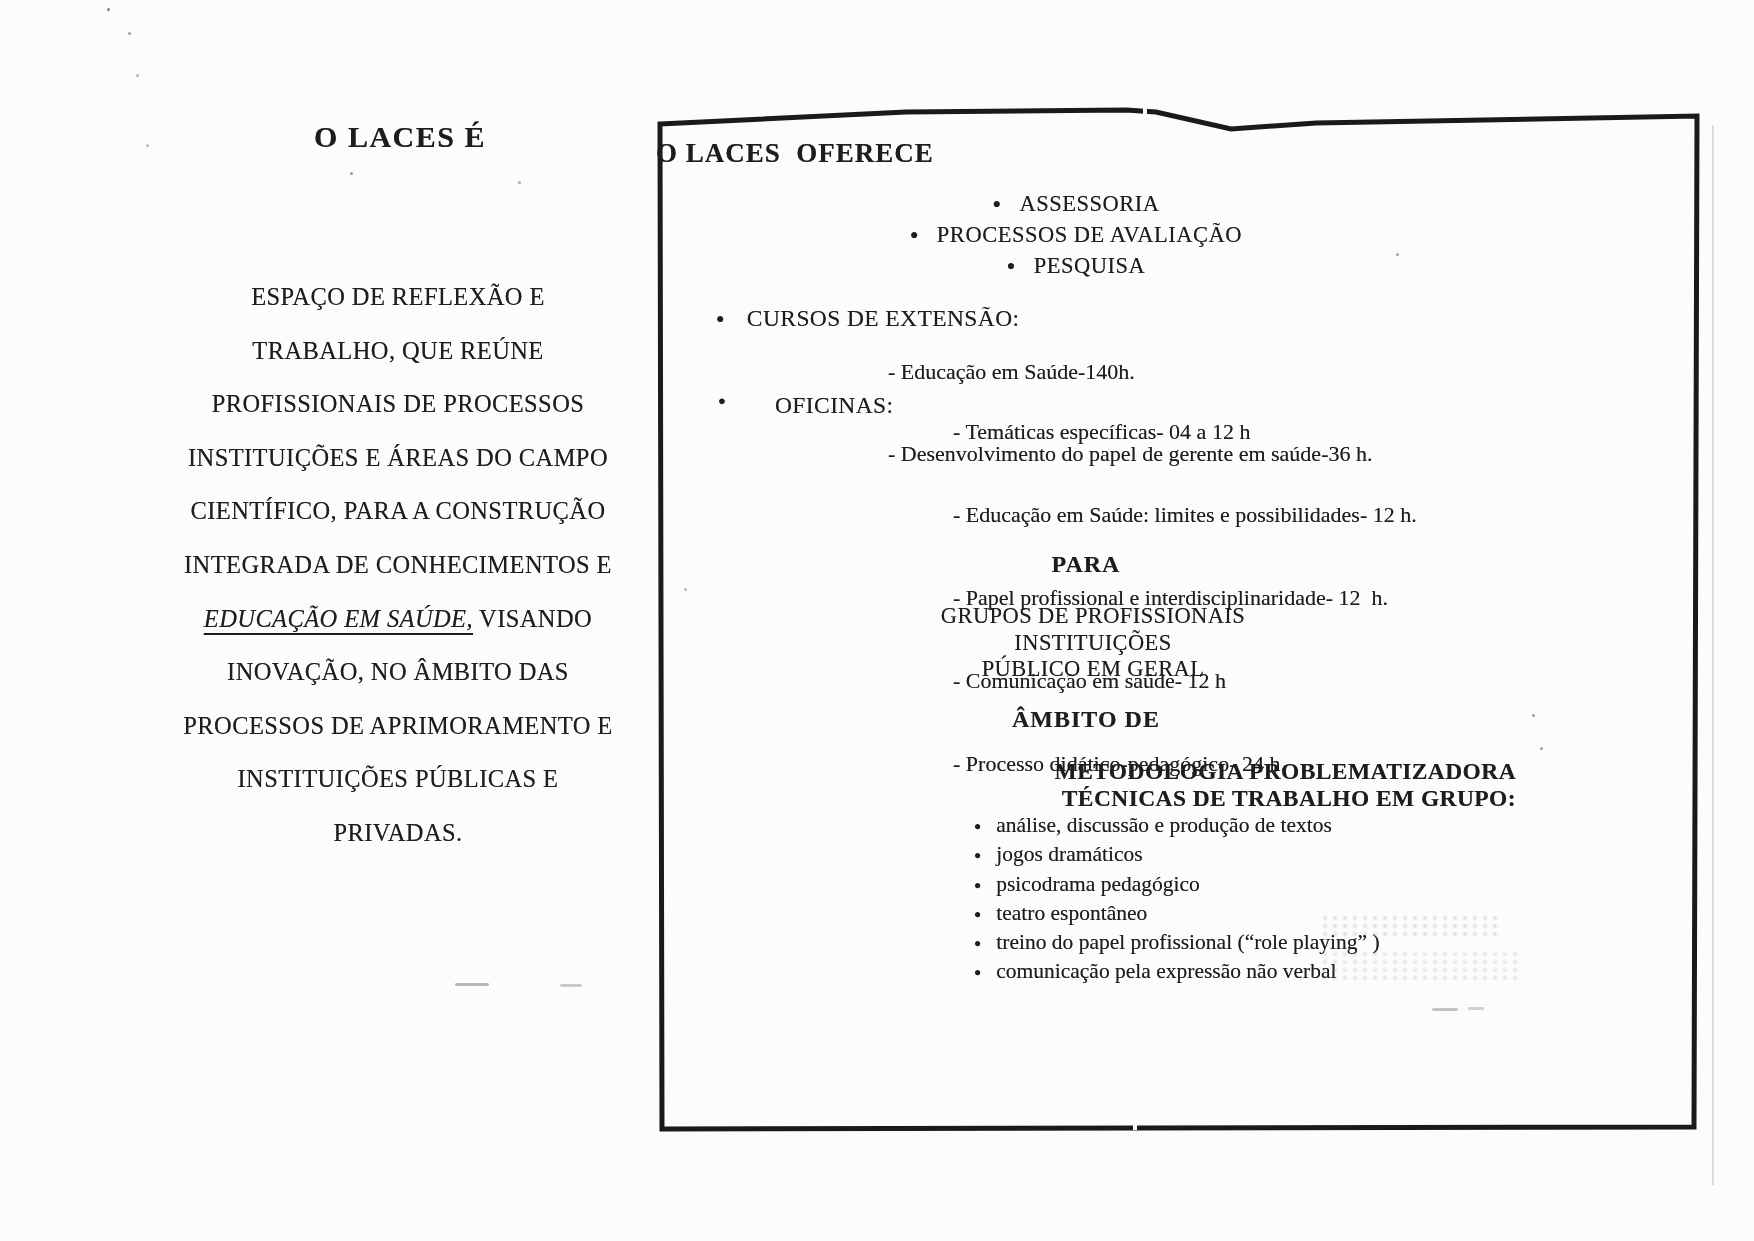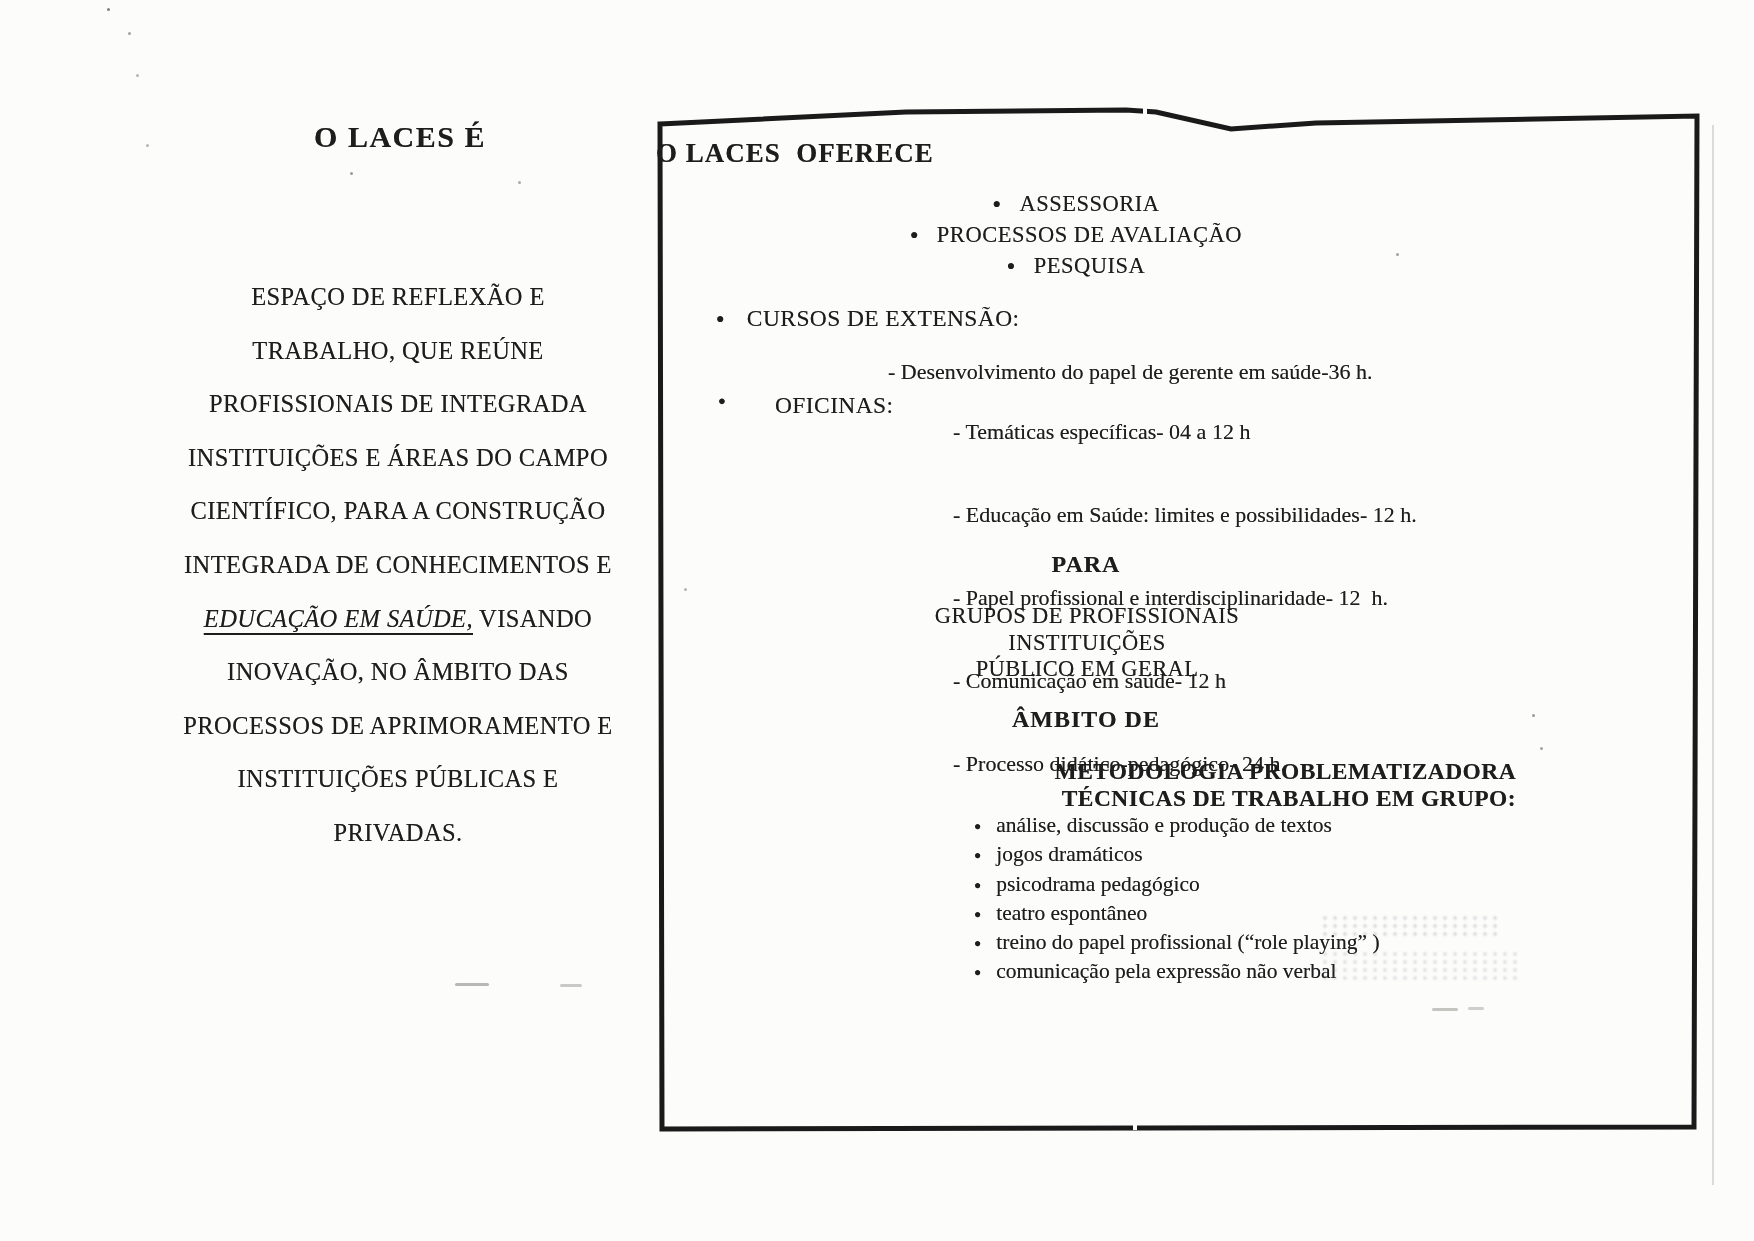--- a/index.html
+++ b/index.html
@@ -39,21 +39,21 @@
     font-size:23.5px;letter-spacing:.4px;}
   .cursos-items{position:absolute;left:199px;top:228px;font-size:22px;line-height:27.5px;}
   .dash-item{white-space:pre;}
 
   .oficinas-dot{position:absolute;left:62px;top:291px;font-size:13px;}
   .oficinas-label{position:absolute;left:119px;top:290px;font-size:23.5px;letter-spacing:.4px;}
   .oficinas-items{position:absolute;left:264px;top:288px;font-size:22px;line-height:27.7px;}
 
   .para-heading{position:absolute;left:0;top:449px;width:860px;text-align:center;
     font-size:24px;font-weight:bold;letter-spacing:1px;}
-  .para-items{position:absolute;left:1px;top:501px;width:860px;text-align:center;
+  .para-items{position:absolute;left:7px;top:501px;width:860px;text-align:center;
     font-size:22.5px;line-height:26.6px;letter-spacing:.4px;}
   .atraves-heading{position:absolute;left:0;top:604px;width:860px;text-align:center;
     font-size:24px;font-weight:bold;letter-spacing:1px;}
   .method-lines{position:absolute;left:0;top:656px;width:860px;text-align:right;
     font-size:23.5px;font-weight:bold;line-height:26.8px;letter-spacing:.4px;}
   .method-bullets{position:absolute;left:318px;top:710px;font-size:21.5px;line-height:26.3px;}
   .mb-row{display:flex;align-items:baseline;gap:15px;}
   .mb-row .bdot{font-size:12px;top:-2px;}
 
   
@@ -68,21 +68,21 @@
 </style>
 </head>
 <body>
 
 <div class="left-panel">
   <div class="left-title txt">O LACES É</div>
 </div>
 <div class="left-paragraph txt">
     <div class="pline"><span>ESPAÇO DE REFLEXÃO E</span></div>
     <div class="pline"><span>TRABALHO, QUE REÚNE</span></div>
-    <div class="pline"><span>PROFISSIONAIS DE INTEGRADA</span></div>
+    <div class="pline"><span>PROFISSIONAIS DE PROCESSOS</span></div>
     <div class="pline"><span>INSTITUIÇÕES E ÁREAS DO CAMPO</span></div>
     <div class="pline"><span>CIENTÍFICO, PARA A CONSTRUÇÃO</span></div>
     <div class="pline"><span>INTEGRADA DE CONHECIMENTOS E</span></div>
     <div class="pline"><span class="em">EDUCAÇÃO EM SAÚDE,</span><span> VISANDO</span></div>
     <div class="pline"><span>INOVAÇÃO, NO ÂMBITO DAS</span></div>
     <div class="pline"><span>PROCESSOS DE APRIMORAMENTO E</span></div>
     <div class="pline"><span>INSTITUIÇÕES PÚBLICAS E</span></div>
     <div class="pline"><span>PRIVADAS.</span></div>
   </div>
 
@@ -108,20 +108,23 @@
       <span class="bdot big">●</span>
       <span>PESQUISA</span>
     </div>
     </div>
 
   <div class="cursos-row txt">
     <span class="bdot big">●</span>
     <span>CURSOS DE EXTENSÃO:</span>
   </div>
   <div class="cursos-items txt">
+      <div class="dash-item">
+      <span>- Educação em Saúde-140h.</span>
+    </div>
       <div class="dash-item">
       <span>- Desenvolvimento do papel de gerente em saúde-36 h.</span>
     </div>
     </div>
 
   <span class="oficinas-dot txt">●</span>
   <div class="oficinas-label txt">OFICINAS:</div>
   <div class="oficinas-items txt">
       <div class="dash-item">
       <span>- Temáticas específicas- 04 a 12 h</span>

